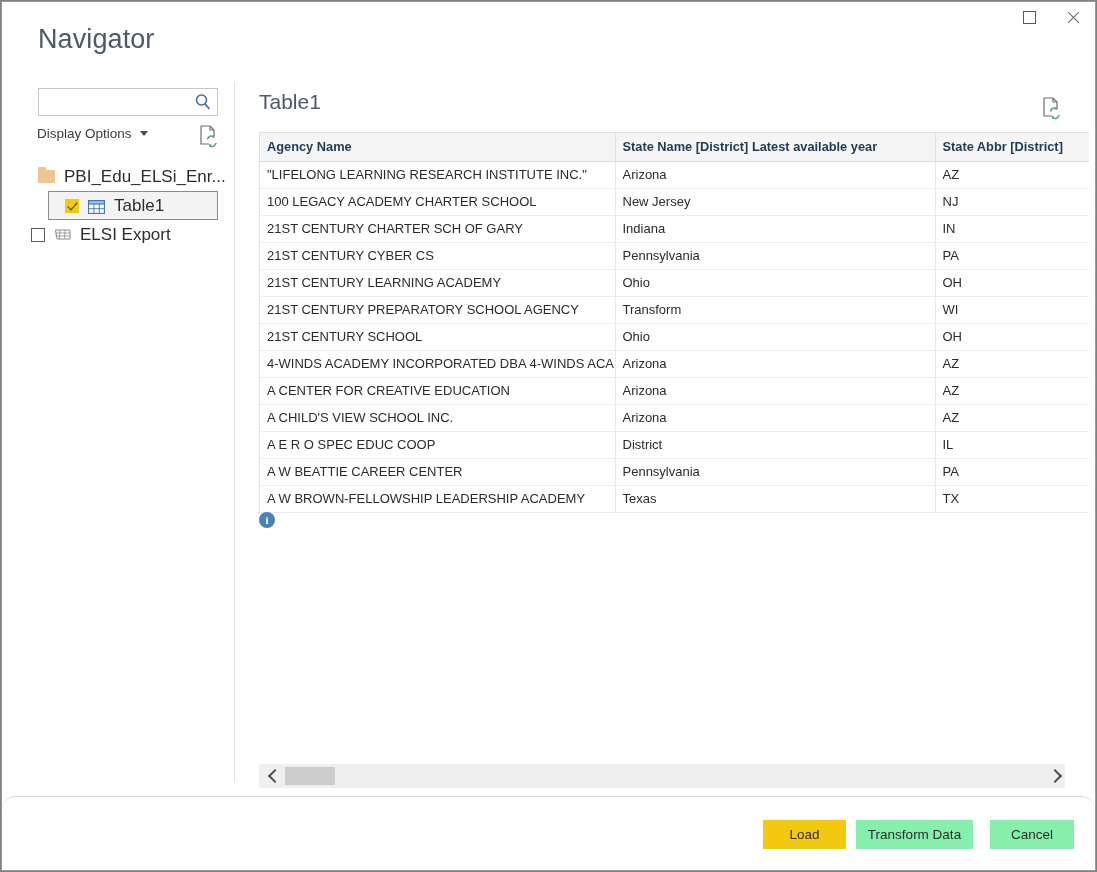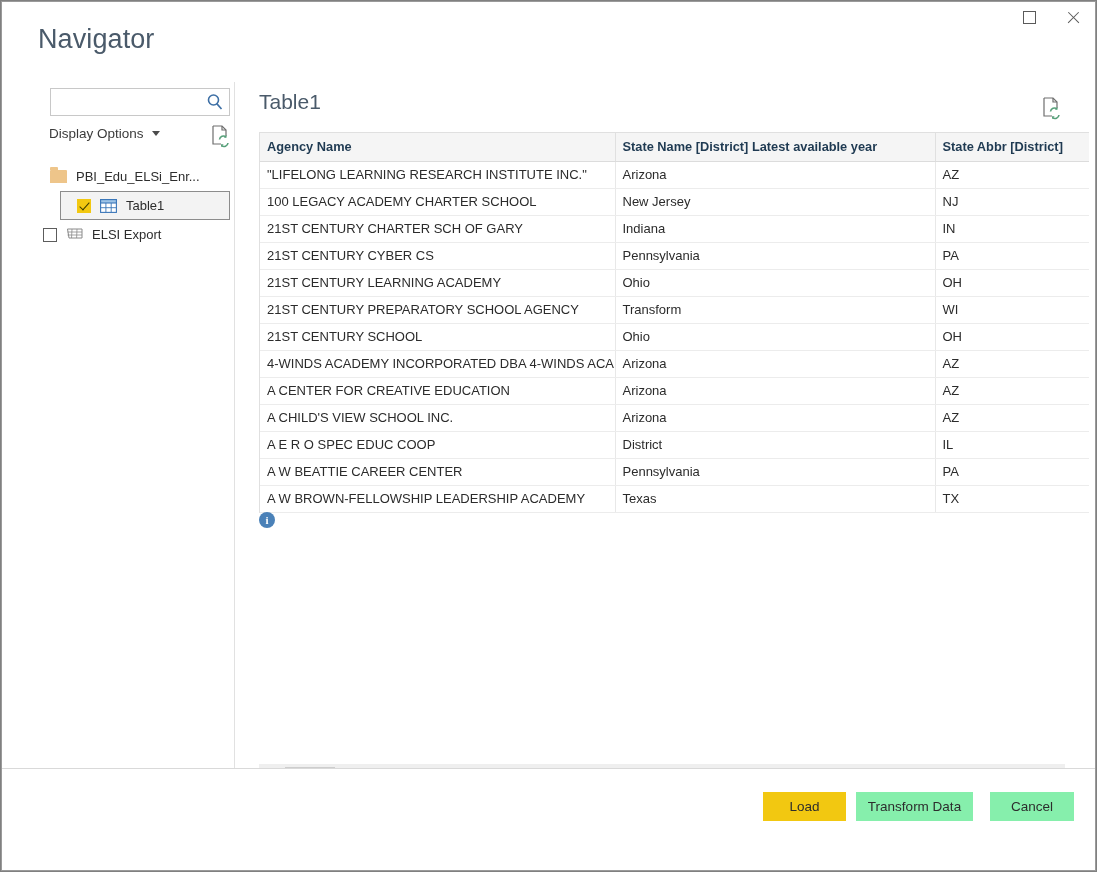--- a/index.html
+++ b/index.html
@@ -51,21 +51,21 @@
     position: absolute; left: 36px; top: 22px;
     font-size: 27px;
     font-weight: 300;
     color: #4a5a6a;
     letter-spacing: 0.1px;
     white-space: nowrap;
   }
 
   
   #leftpane {
-    position: absolute; left: 12px; top: 78px;
+    position: absolute; left: 0; top: 78px;
     width: 232px; height: 700px;
   }
   #search-wrap {
     position: absolute; left: 36px; top: 8px;
     width: 180px; height: 28px;
     border: 1px solid #c8c8c8;
     background: #ffffff;
   }
   #search-input {
     position: absolute; left: 0; top: 0;
@@ -103,21 +103,21 @@
     width: 22px; height: 24px;
     cursor: default;
   }
 
   
   #tree { position: absolute; left: 0; top: 82px; width: 232px; }
   .tree-row {
     position: relative;
     height: 29px;
     display: flex; align-items: center;
-    font-size: 13px;
+    font-size: 17px;
     color: #2d2d2d;
     cursor: default;
     white-space: nowrap;
   }
   .tree-root { padding-left: 36px; }
   .tree-child { padding-left: 29px; }
   .tree-sel {
     margin-left: 46px; margin-right: 16px;
     padding-left: 16px;
     border: 1px solid #8c8c8c;
@@ -281,23 +281,24 @@
     width: 50px;
     background: #cdcdcd;
     flex: none;
     cursor: default;
   }
   #htrack { flex: 1; height: 24px; }
 
   
   #footer {
     position: absolute; left: 0; bottom: 0;
-    width: 1093px; height: 102px;
+    width: 1093px; height: 74px;
     background: #ffffff;
     border-top: 1px solid #d9d9d9;
+    border-radius: 14px;
   }
   .fbtn {
     position: absolute; top: 23px;
     height: 29px;
     display: flex; align-items: center; justify-content: center;
     font-size: 13.5px;
     color: #2d2d2d;
     background: #86efac;
     cursor: default;
     border: 1px solid transparent;

